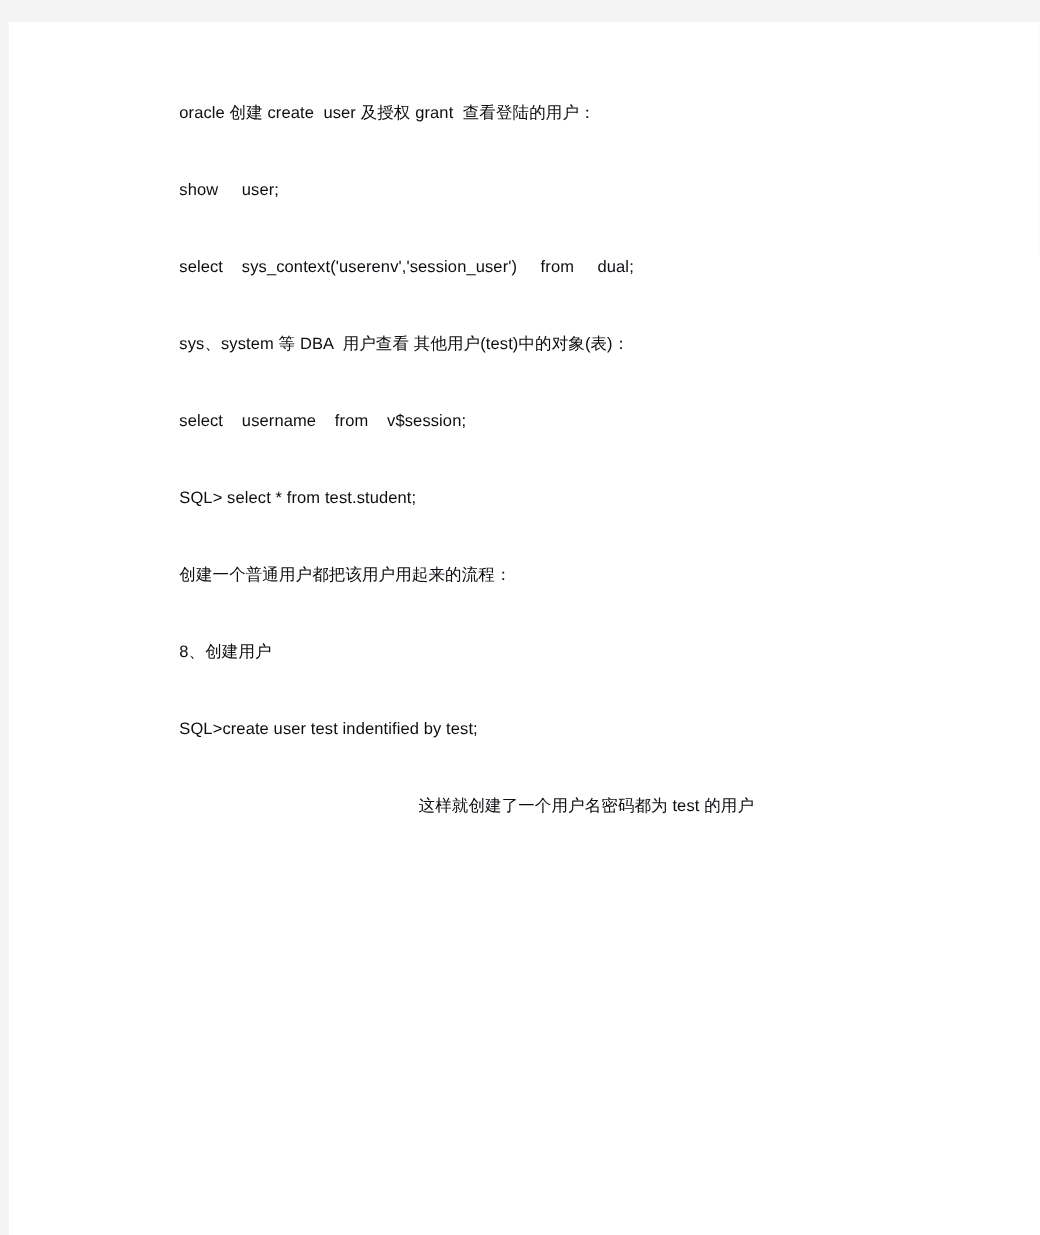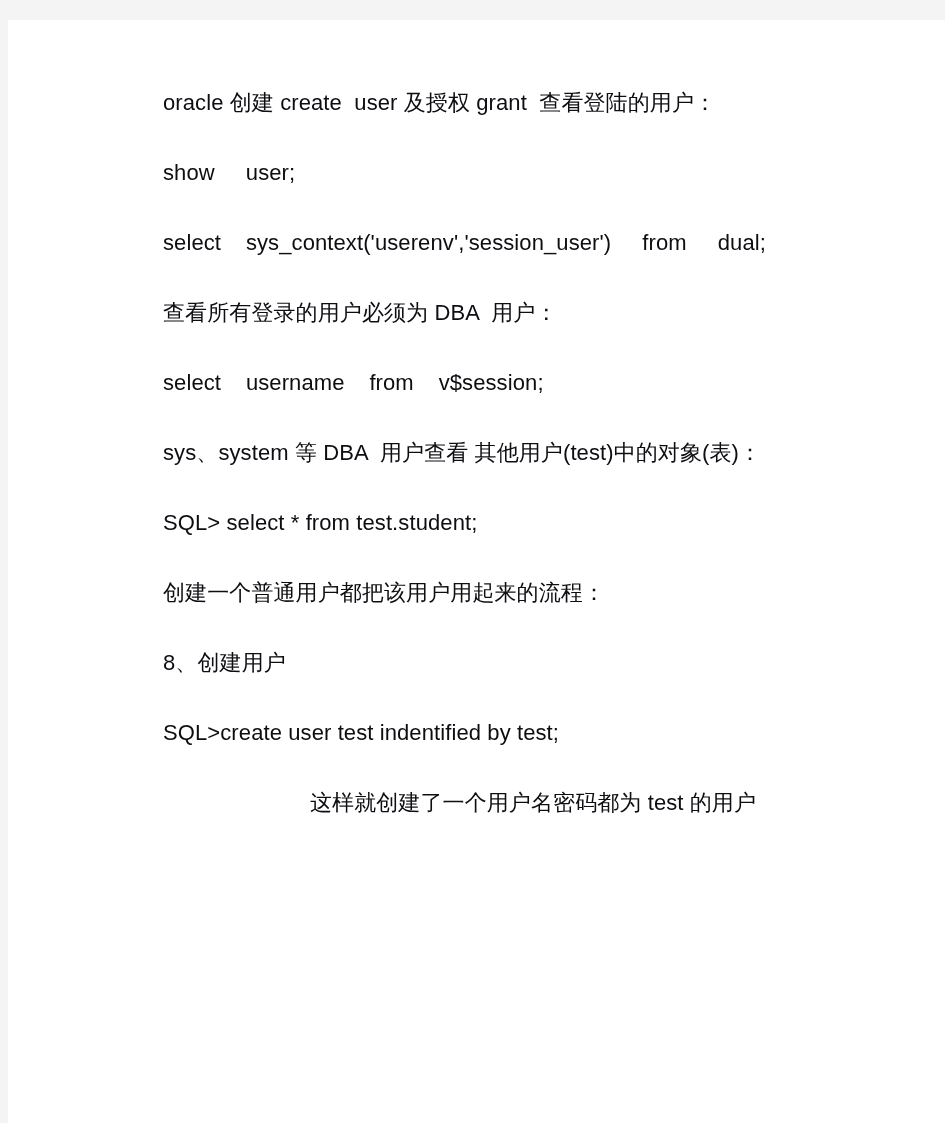--- a/index.html
+++ b/index.html
@@ -28,21 +28,21 @@
     height: 1103px;
     background: #ffffff;
   }
   .doc-body {
     position: absolute;
     left: 155px;   
     top: 73px;     
     width: 740px;
   }
   .para {
-    font-size: 22px;
+    font-size: 15px;
     line-height: 20px;
     color: #0d0d12;
     height: 70px;            
     margin: 0;
     padding: 0;
     white-space: pre;
     letter-spacing: 0.1px;
     font-weight: 400;
   }
   .para:last-child {
@@ -52,23 +52,22 @@
 </style>
 </head>
 <body>
 
 <div id="page-wrap">
   <div class="page-sheet">
     <div class="doc-body">
       <p class="para">oracle 创建 create  user 及授权 grant  查看登陆的用户：</p>
       <p class="para">show     user;</p>
       <p class="para">select    sys_context('userenv','session_user')     from     dual;</p>
-      <p class="para">查看所有登录的用户必须为 DBA  用户：</p>
+      <p class="para">sys、system 等 DBA  用户查看 其他用户(test)中的对象(表)：</p>
       <p class="para">select    username    from    v$session;</p>
-      <p class="para">sys、system 等 DBA  用户查看 其他用户(test)中的对象(表)：</p>
       <p class="para">SQL&gt; select * from test.student;</p>
       <p class="para">创建一个普通用户都把该用户用起来的流程：</p>
       <p class="para">8、创建用户</p>
       <p class="para">SQL&gt;create user test indentified by test;</p>
       <p class="para">这样就创建了一个用户名密码都为 test 的用户</p>
     </div>
   </div>
 </div>
 
 </body></html>

